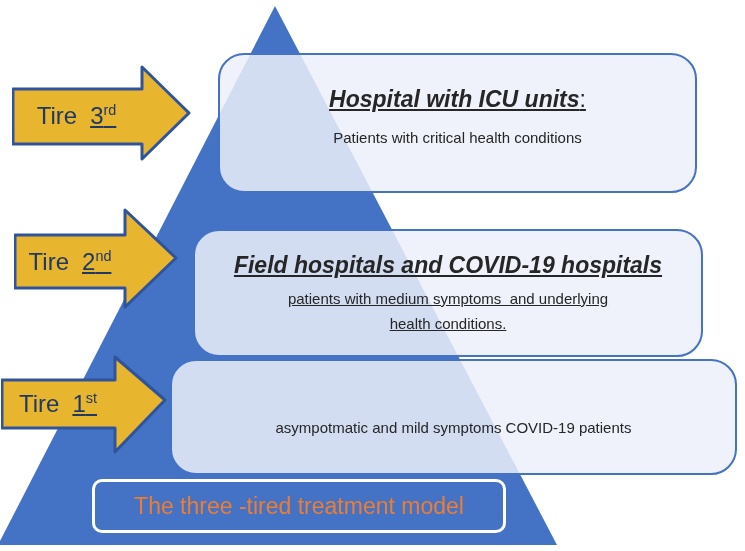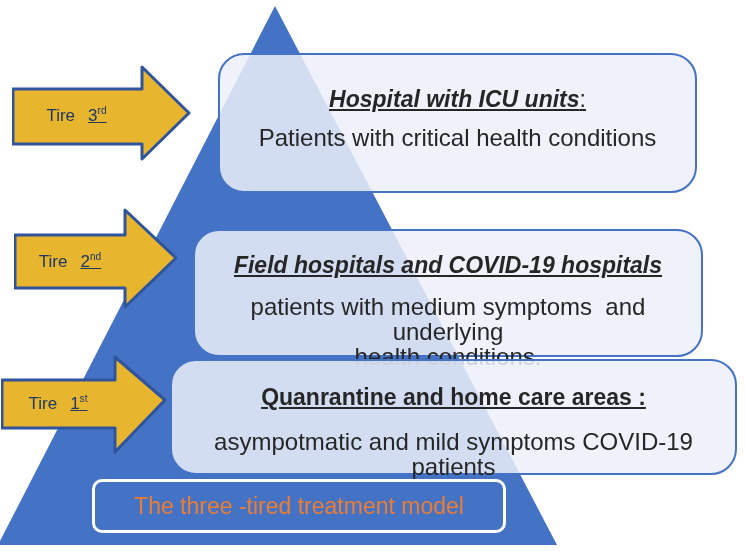--- a/index.html
+++ b/index.html
@@ -24,24 +24,24 @@
     text-align:center;
     color:var(--body-text);
   }
   .box1 { left:218px; top:53px;  width:479px; height:140px; padding-top:30px; }
   .box2 { left:193px; top:229px; width:510px; height:128px; padding-top:20px; }
   .box3 { left:170px; top:359px; width:567px; height:116px; padding-top:22px; }
 
   .box-title { font-size:23px; font-weight:bold; line-height:28px;text-decoration:underline; }
   .box1 .box-title, .box2 .box-title { font-style:italic; }
   .box-title .colon { font-style:normal; font-weight:normal; }
-  .box-body { font-size:24px; line-height:25px; white-space:pre-wrap; }
+  .box-body { font-size:15px; line-height:25px; white-space:pre-wrap; }
   .box1 .box-body { margin-top:12px; }
-  .box2 .box-body { margin-top:15px; }
-  .box3 .box-body { margin-top:18px; }
+  .box2 .box-body { margin-top:7px;text-decoration:underline; }
+  .box3 .box-body { margin-top:32px; }
 
   .banner {
     position:absolute; left:92px; top:479px; width:414px; height:54px;
     box-sizing:border-box;
     background:var(--banner-fill);
     border:3px solid var(--banner-border);
     border-radius:10px;
     color:var(--banner-text);
     font-size:23px;
     display:flex; align-items:center; justify-content:center;
@@ -54,21 +54,21 @@
     stroke-width:3;
     stroke-linejoin:round;
   }
   .arrow3-svg { left:12px; top:64px;  width:180px; height:98px;  }
   .arrow2-svg { left:14px; top:208px; width:168px; height:102px; }
   .arrow1-svg { left:1px;  top:355px; width:170px; height:100px; }
 
   .arrow-label {
     position:absolute;
     display:flex; align-items:center; justify-content:center;
-    color:var(--arrow-text); font-size:17px;
+    color:var(--arrow-text); font-size:24px;
   }
   .arrow-label .num { margin-left:13px;text-decoration:underline; }
   .arrow-label sup { font-size:60%; line-height:0; }
   .arrow3-label { left:13px; top:89px;  width:127px; height:54px; }
   .arrow2-label { left:15px; top:235px; width:110px; height:53px; }
   .arrow1-label { left:2px;  top:380px; width:112px; height:48px; }
 </style>
 </head>
 <body style="--triangle: #4472C4; --box-border: #4472C4; --arrow-fill: #E8B52F; --arrow-border: #30549B; --arrow-text: #1F3864; --banner-fill: #4472C4; --banner-border: #FFFFFF; --banner-text: #ED7D31; --body-text: #262626;">
 
@@ -83,21 +83,20 @@
     <div class="box-body">Patients with critical health conditions</div>
   </div>
 
   <div class="tier-box box2">
     <div class="box-title"><span>Field hospitals and COVID-19 hospitals</span><span class="colon"></span></div>
     <div class="box-body">patients with medium symptoms  and underlying
 health conditions.</div>
   </div>
 
   <div class="tier-box box3">
-    <div class="box-title"><span>Quanrantine and home care areas :</span><span class="colon"></span></div>
     <div class="box-body">asympotmatic and mild symptoms COVID-19 patients</div>
   </div>
 
   <div class="banner">The three -tired treatment model</div>
 
   <svg class="arrow-svg arrow3-svg" viewBox="0 0 180 98" aria-hidden="true">
     <polygon points="1,25 130,25 130,3 177,49 130,95 130,80 1,80"></polygon>
   </svg>
   <div class="arrow-label arrow3-label">
     <span>Tire</span>

